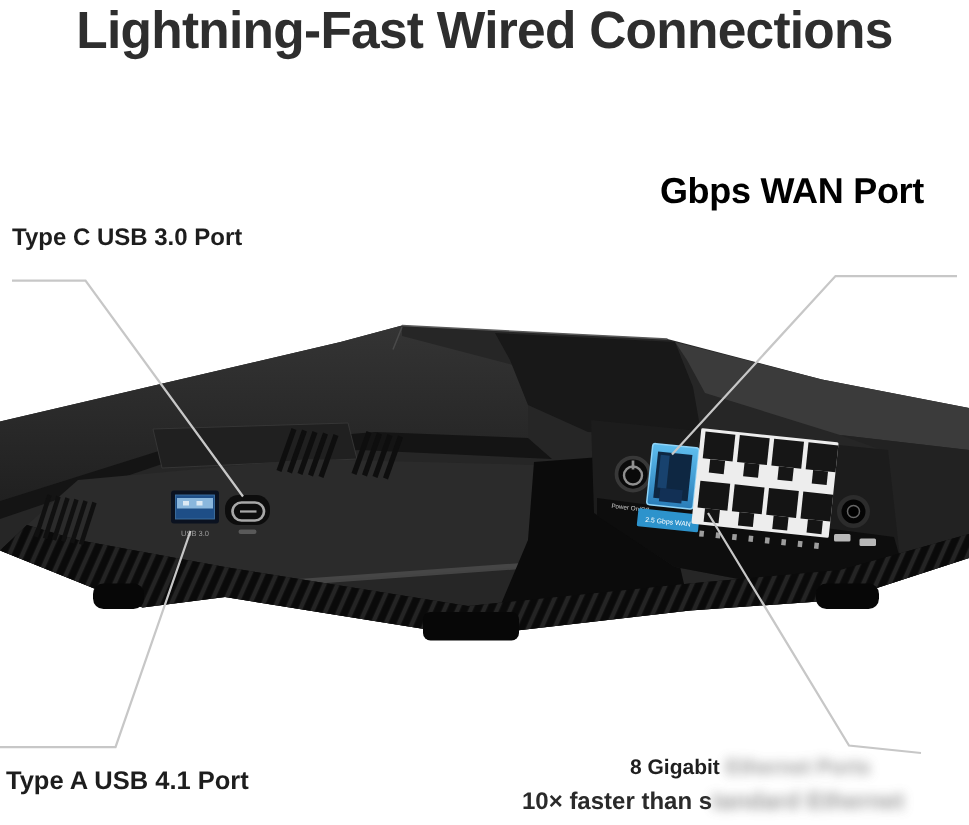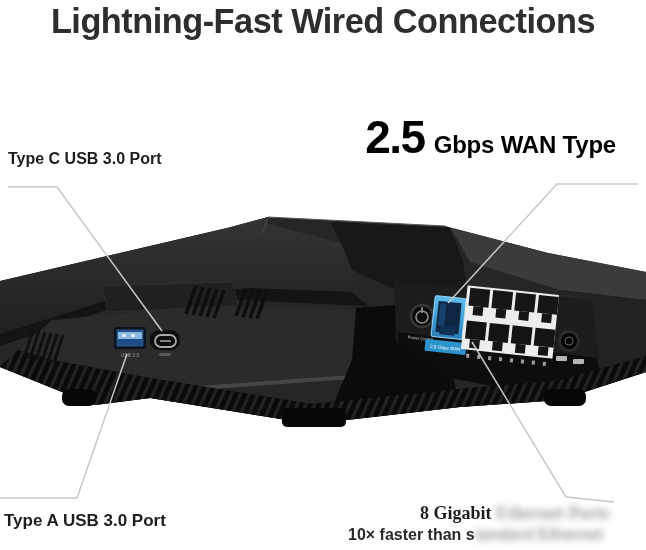--- a/index.html
+++ b/index.html
@@ -14,21 +14,21 @@
     transform:scaleX(0.98);
   }
   .port-label{font-size:16px; font-weight:700; color:#1d1d1d;}
   #label-type-c{left:8px; top:150px;}
   #label-type-a{left:4px; top:511px; font-size:17px;}
   #wan-block{top:114px; right:30px; text-align:right;}
   #wan-line1{display:flex; align-items:baseline; justify-content:flex-end; gap:9px;}
   #wan-value{font-size:46px; font-weight:700; line-height:1; letter-spacing:-1.5px;}
   #wan-unit{font-size:24px; font-weight:700; letter-spacing:-0.2px;}
   #wan-sub{font-size:14.5px; color:#3d3d3d; margin-top:3px; font-weight:400;}
-  #eth-line1{left:420px; top:503px; font-size:18px; font-weight:700; color:#1f1f1f; white-space:nowrap;font-family:Liberation Serif, serif;}
+  #eth-line1{left:420px; top:503px; font-size:14px; font-weight:700; color:#1f1f1f; white-space:nowrap;}
   #eth-line2{left:348px; top:526px; font-size:16px; font-weight:700; color:#2a2a2a; white-space:nowrap;}
   .obscured{filter:blur(3.5px); opacity:0.7; color:#6f6f6f;}
   svg{display:block;}
   svg text{font-family:"Liberation Sans", sans-serif;}
 </style>
 </head>
 <body>
 
 <div id="stage">
 
@@ -179,25 +179,24 @@
       <path d="M472,342 L566,497 L614,502"></path>
     </g>
   </svg>
 
   <div class="abs" id="title">Lightning-Fast Wired Connections</div>
 
   <div class="abs port-label" id="label-type-c">Type C USB 3.0 Port</div>
 
   <div class="abs" id="wan-block">
     <div id="wan-line1">
-      <span id="wan-value">2.5</span>
-      <span id="wan-unit">Gbps WAN Type</span>
+      <span id="wan-unit">Gbps WAN Port</span>
     </div>
   </div>
 
-  <div class="abs port-label" id="label-type-a">Type A USB 3.0 Port</div>
+  <div class="abs port-label" id="label-type-a">Type A USB 4.1 Port</div>
 
   <div class="abs" id="eth-line1"><span>8 Gigabit</span>
     <span class="obscured">Ethernet Ports</span></div>
 
   <div class="abs" id="eth-line2"><span>10× faster than s</span><span class="obscured">tandard Ethernet</span></div>
 
 </div>
 
 </body></html>

